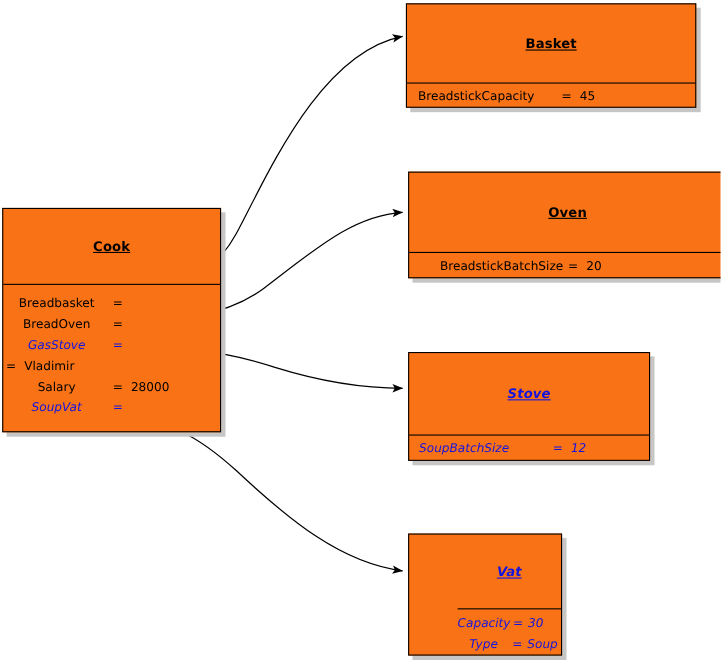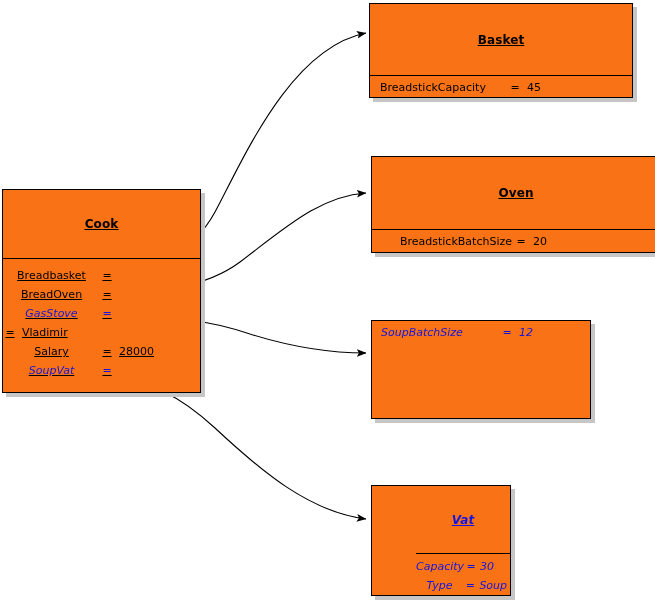--- a/index.html
+++ b/index.html
@@ -74,21 +74,21 @@
     text-align: left;
     color: #000000;
   }
   .attr-row.blue .attr-name,
   .attr-row.blue .attr-eq,
   .attr-row.blue .attr-val {
     color: #1414e0;
     font-style: italic;
   }
   
-  #box-cook   { left: 2px;   top: 189px; width: 199px; height: 204px; text-decoration: underline; }
+  #box-cook   { left: 2px;   top: 189px; width: 199px; height: 204px; }
   #box-cook   .box-header { height: 69px; }
   #box-cook   .box-attrs  { height: 133px; padding-top: 7px; }
   #box-cook   .attr-name  { width: 97px; }
   #box-cook   .attr-eq    { width: 14px; }
   #box-cook   .attr-val   { width: 80px; padding-left: 5px; }
 
   #box-basket { left: 369px; top: 3px;   width: 264px; height: 95px; }
   #box-basket .box-header { height: 72px; }
   #box-basket .box-attrs  { height: 22px; padding: 2px 0 0 0; }
   #box-basket .attr-name  { width: 126px; text-align: left; padding-left: 10px; }
@@ -192,20 +192,23 @@
   <div class="box-attrs">
     <div class="attr-row">
       <span class="attr-name">BreadstickBatchSize</span>
       <span class="attr-eq">=</span>
       <span class="attr-val">20</span>
     </div>
   </div>
 </div>
 
 <div class="obj-box" id="box-stove">
+  <div class="box-header">
+    <span class="box-title blue">Stove</span>
+  </div>
   <div class="box-attrs">
     <div class="attr-row blue">
       <span class="attr-name">SoupBatchSize</span>
       <span class="attr-eq">=</span>
       <span class="attr-val">12</span>
     </div>
   </div>
 </div>
 
 <div class="obj-box" id="box-vat">

